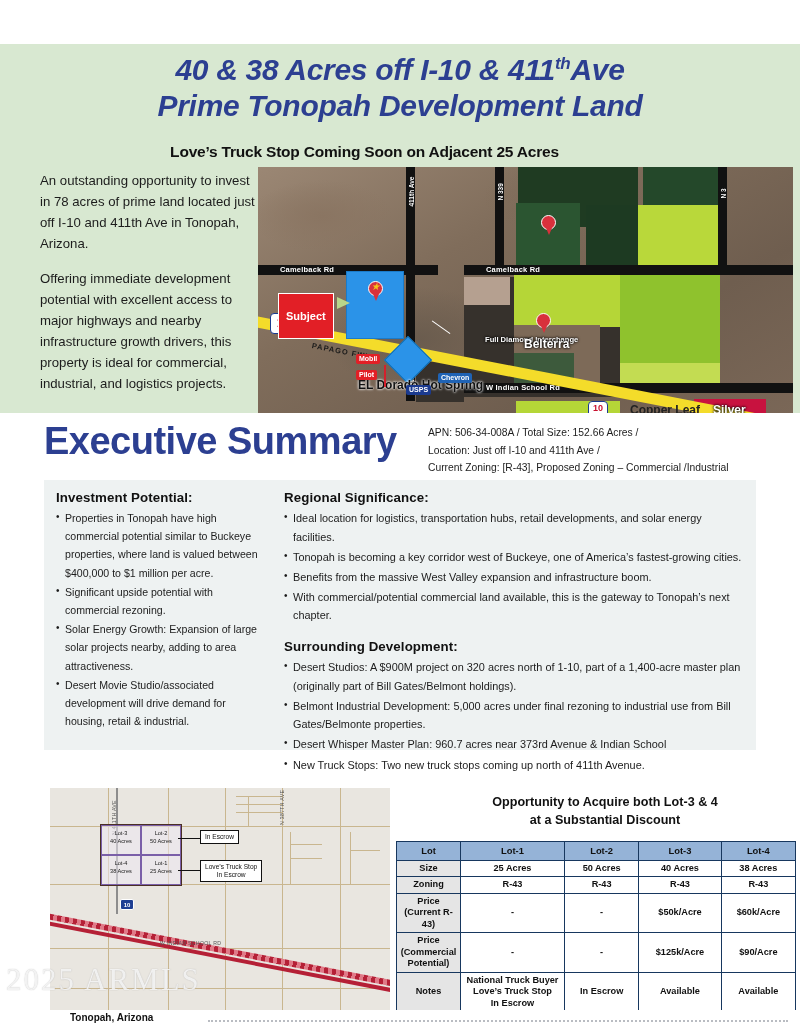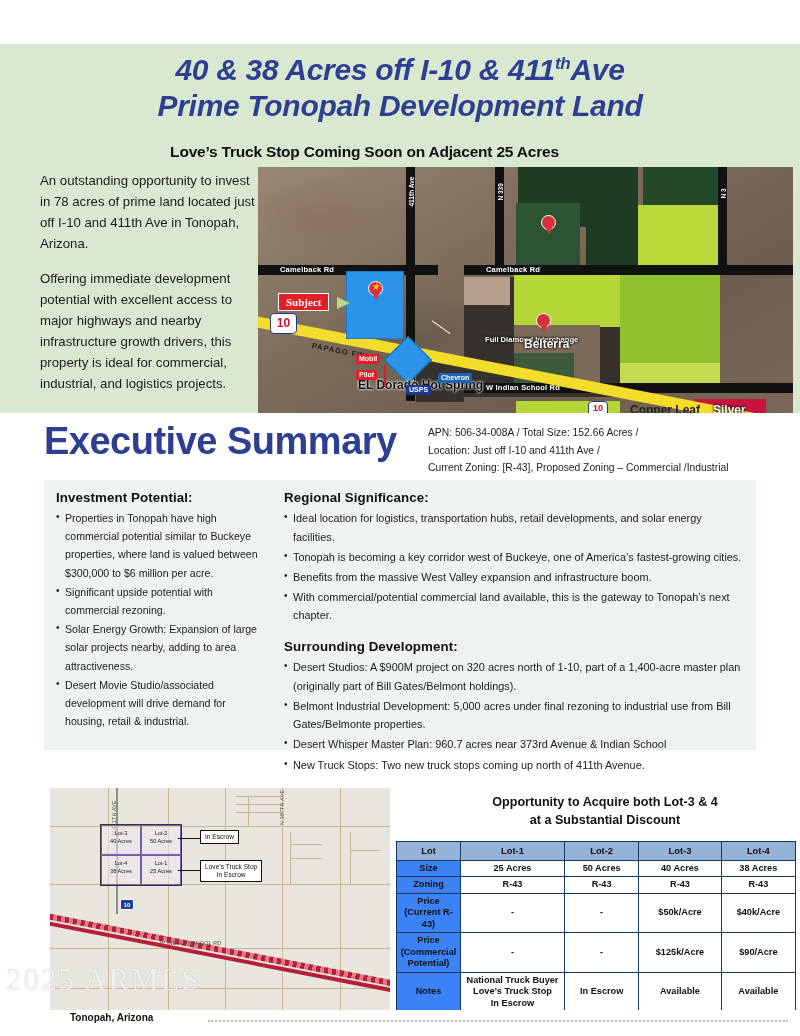--- a/index.html
+++ b/index.html
@@ -76,21 +76,21 @@
     border:1.6px solid #1b3a8f; border-radius:4px;
     color:#c8102e; font-weight:bold; font-size:12px; text-align:center;
     line-height:19px;
   }
   .shield.small { width:20px; height:16px; font-size:9px; line-height:13px; }
   .subject-parcel {
     position:absolute; background:#2b93e8; border:1px solid #1b7bc9;
   }
   .subject-tag {
     position:absolute; background:#e21f26; color:#fff; font-weight:bold;
-    font-size:11px; padding:2px 7px; border:1.2px solid #fff;font-family:Liberation Serif, serif;
+    font-size:11px; padding:16px 7px; border:1.2px solid #fff;
   }
   .arrow-green {
     position:absolute; width:0;height:0;
     border-top:6px solid transparent;border-bottom:6px solid transparent;
     border-left:13px solid #b9d68a;
   }
   .pin { position:absolute; width:15px; height:21px; }
   .pin i {
     position:absolute; left:0; top:0; width:15px; height:15px; border-radius:50%;
     background:#d8313c; border:1.4px solid #fff;
@@ -205,21 +205,21 @@
   table.pricing {
     position:absolute; left:396px; top:841px; width:400px;
     border-collapse:collapse; background:#fff;
     font-size:9.2px; color:#111;
   }
   table.pricing th, table.pricing td {
     border:1px solid #17375e; text-align:center; font-weight:bold;
     padding:2px 1px; line-height:11.5px;
   }
   table.pricing thead th { background:#95b3d7; padding:3px 1px; font-size:9.4px; }
-  table.pricing tbody th { background:#3b82f6; width:64px; }
+  table.pricing tbody th { background:#e5e5e5; width:64px; }
   table.pricing td.wide { width:104px; }
 
   
   .watermark {
     position:absolute; left:6px; top:962px;
     font-size:31px; color:rgba(255,255,255,0.82);
     font-family:"Liberation Serif", serif; letter-spacing:2px;
     text-shadow:0 0 1px rgba(120,120,120,0.55);
     font-weight:normal;
   }
@@ -341,21 +341,21 @@
   <div class="exec-meta">
     <div>APN: 506-34-008A / Total Size: 152.66 Acres /</div>
     <div>Location: Just off I-10 and 411th Ave /</div>
     <div>Current Zoning: [R-43], Proposed Zoning – Commercial /Industrial</div>
   </div>
 
   <div class="panel panel-left">
     <div class="panel-inner">
       <div class="panel-h">Investment Potential:</div>
       <ul class="bullets">
-        <li>Properties in Tonopah have high commercial potential similar to Buckeye properties, where land is valued between $300,000 to $6 million per acre.</li>
+        <li>Properties in Tonopah have high commercial potential similar to Buckeye properties, where land is valued between $400,000 to $1 million per acre.</li>
         <li>Significant upside potential with commercial rezoning.</li>
         <li>Solar Energy Growth: Expansion of large solar projects nearby, adding to area attractiveness.</li>
         <li>Desert Movie Studio/associated development will drive demand for housing, retail &amp; industrial.</li>
       </ul>
     </div>
   </div>
 
   <div class="panel panel-right">
     <div class="panel-inner">
       <div class="panel-h">Regional Significance:</div>
@@ -465,21 +465,21 @@
         <td>R-43</td>
       </tr>
       <tr>
         <th>
           <div>Price</div>
           <div>(Current R-43)</div>
         </th>
         <td class="wide">-</td>
         <td>-</td>
         <td>$50k/Acre</td>
-        <td>$40k/Acre</td>
+        <td>$60k/Acre</td>
       </tr>
       <tr>
         <th>
           <div>Price</div>
           <div>(Commercial</div>
           <div>Potential)</div>
         </th>
         <td class="wide">-</td>
         <td>-</td>
         <td>$125k/Acre</td>

